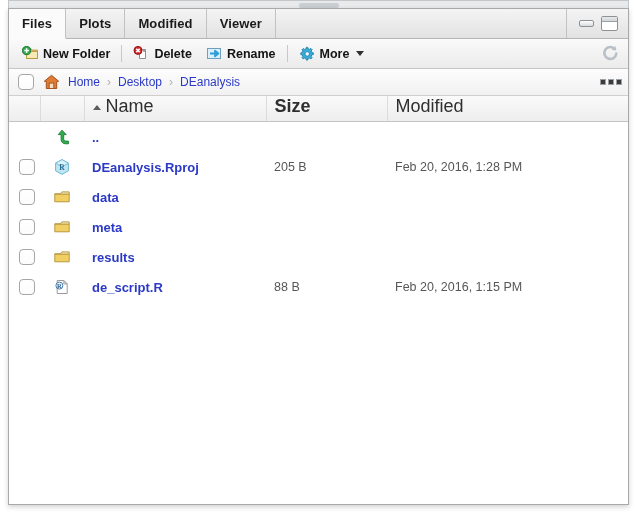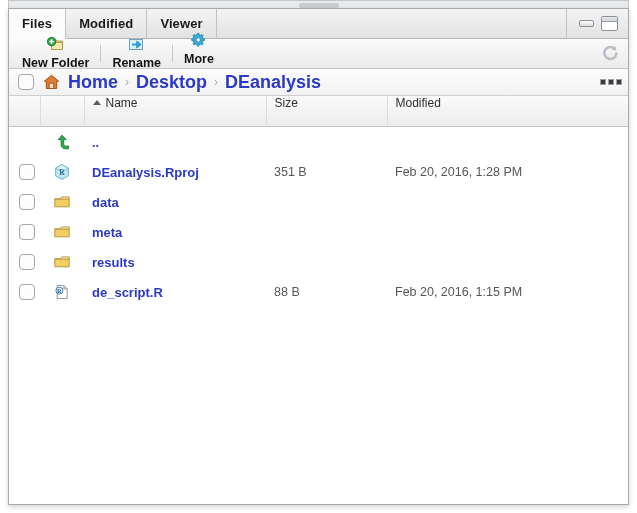--- a/index.html
+++ b/index.html
@@ -129,21 +129,20 @@
   .tb-btn {
     display: flex;
     align-items: center;
     gap: 4px;
     padding: 2px 7px;
     font-size: 12.5px;
     font-weight: bold;
     color: #141414;
     cursor: default;
     white-space: nowrap;
-    flex-direction: column;
   }
   .tb-sep {
     width: 1px;
     height: 17px;
     background: #c8c8c8;
     margin: 0 4px;
   }
   .caret {
     width: 0; height: 0;
     border-left: 4px solid transparent;
@@ -166,22 +165,22 @@
   #crumbbar {
     position: relative;
     height: 26px;
     background: linear-gradient(to bottom, #fdfdfd 0%, #f1f1f1 100%);
     border-bottom: 1px solid #cfcfcf;
     display: flex;
     align-items: center;
     padding-left: 9px;
   }
   .crumb {
-    font-size: 18px;
-    font-weight: bold;
+    font-size: 12px;
+    font-weight: normal;
     color: #2b39c6;
     cursor: default;
     padding: 0 1px;
   }
   .crumb-sep {
     font-size: 12px;
     color: #b0b0b0;
     margin: 0 6px;
   }
   #crumb-more {
@@ -218,31 +217,31 @@
   #file-table {
     width: 100%;
     border-collapse: collapse;
     table-layout: fixed;
   }
   #file-table th {
     height: 24px;
     background: linear-gradient(to bottom, #fafafa 0%, #ededed 100%);
     border-bottom: 1px solid #c4c4c4;
     border-right: 1px solid #dcdcdc;
-    font-size: 12px;
+    font-size: 18px;
     font-weight: normal;
     color: #2f2f2f;
     text-align: left;
-    padding: 0 0 16px 8px;
+    padding: 0 0 4px 8px;
     box-sizing: border-box;
   }
   #file-table th.col-check { width: 31px; padding-left: 0; }
   #file-table th.col-icon  { width: 44px; padding-left: 0; }
   #file-table th.col-name  { width: 182px; }
-  #file-table th.col-size  { width: 121px; }
+  #file-table th.col-size  { width: 121px; font-weight: bold; }
   #file-table th.col-mod   { border-right: none; }
   .sort-arrow {
     display: inline-block;
     width: 0; height: 0;
     border-left: 4px solid transparent;
     border-right: 4px solid transparent;
     border-bottom: 5px solid #5d5d5d;
     margin-right: 5px;
     vertical-align: 2px;
   }
@@ -271,20 +270,23 @@
 
 <div id="drag-strip">
   <div id="drag-grip"></div>
 </div>
 
 <div id="pane">
 
   <div id="tabbar">
     <div class="tab active">
       <span>Files</span>
+    </div>
+    <div class="tab">
+      <span>Plots</span>
     </div>
     <div class="tab">
       <span>Modified</span>
     </div>
     <div class="tab">
       <span>Viewer</span>
     </div>
     <div id="tab-filler"></div>
     <div id="win-controls">
       <div class="win-min"></div>
@@ -301,20 +303,31 @@
           <path d="M4.5 5.4h11v7.1H4.5z" fill="#f7e9b4" stroke="#b79a43" stroke-width="1"></path>
           <circle cx="4.6" cy="4.6" r="4.1" fill="#2fa84e" stroke="#1c7a35" stroke-width="1"></circle>
           <path d="M4.6 2.3v4.6M2.3 4.6h4.6" stroke="#ffffff" stroke-width="1.5"></path>
         </svg>
       </span>
       <span>New Folder</span>
     </div>
 
     <div class="tb-sep"></div>
 
+    <div class="tb-btn">
+      <span class="ico">
+        <svg width="17" height="15" viewBox="0 0 17 15">
+          <path d="M6.5 3.5h6v9h-6z" fill="#ffffff" stroke="#8e8e8e" stroke-width="1"></path>
+          <path d="M10.5 3.5l2 2h-2z" fill="#d8d8d8" stroke="#8e8e8e" stroke-width="0.8"></path>
+          <circle cx="5" cy="4.4" r="4" fill="#d22b2b" stroke="#931414" stroke-width="1"></circle>
+          <path d="M3.3 2.7l3.4 3.4M6.7 2.7L3.3 6.1" stroke="#ffffff" stroke-width="1.5"></path>
+        </svg>
+      </span>
+      <span>Delete</span>
+    </div>
 
     <div class="tb-btn">
       <span class="ico">
         <svg width="17" height="15" viewBox="0 0 17 15">
           <rect x="1.5" y="2.5" width="13" height="10" fill="#ddeffa" stroke="#6f9fbe" stroke-width="1"></rect>
           <path d="M4 7.5h6.3M9 4.6l3.4 2.9L9 10.4z" fill="#2f9fd8" stroke="#2f9fd8" stroke-width="1.8" stroke-linejoin="round"></path>
         </svg>
       </span>
       <span>Rename</span>
     </div>
@@ -405,21 +418,21 @@
             <svg width="18" height="18" viewBox="0 0 18 18">
               <path d="M9 1.6l6.4 3.6v7.6L9 16.4 2.6 12.8V5.2z" fill="#bfe6f2" stroke="#6cb9d4" stroke-width="1" stroke-linejoin="round"></path>
               <path d="M9 1.6l6.4 3.6L9 8.9 2.6 5.2z" fill="#daf1f8" stroke="#6cb9d4" stroke-width="0.9" stroke-linejoin="round"></path>
               <text x="9" y="12" font-family="Liberation Serif, serif" font-size="7.5" font-weight="bold" fill="#2a6f92" text-anchor="middle">R</text>
             </svg>
           </span>
         </td>
         <td>
           <span class="fname">DEanalysis.Rproj</span>
         </td>
-        <td class="cell-size">351 B</td>
+        <td class="cell-size">205 B</td>
         <td class="cell-mod">Feb 20, 2016, 1:28 PM</td>
       </tr>
 
       <tr>
         <td class="cell-check">
           <div class="cbox"></div>
         </td>
         <td class="cell-icon">
           <span class="ico">
             <svg width="18" height="16" viewBox="0 0 18 16">

